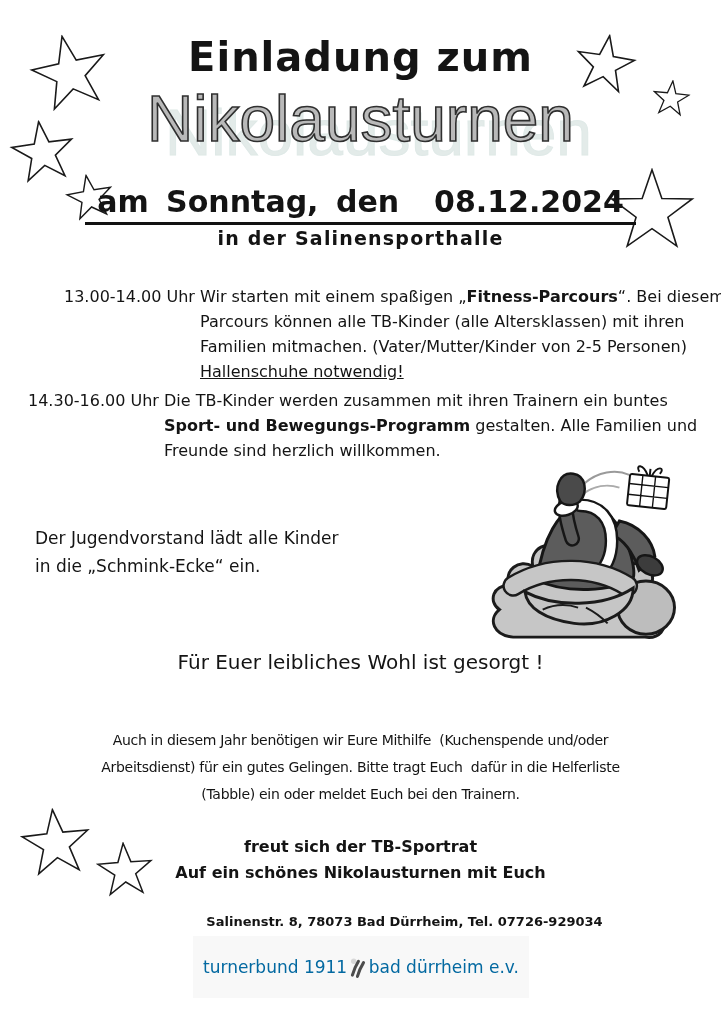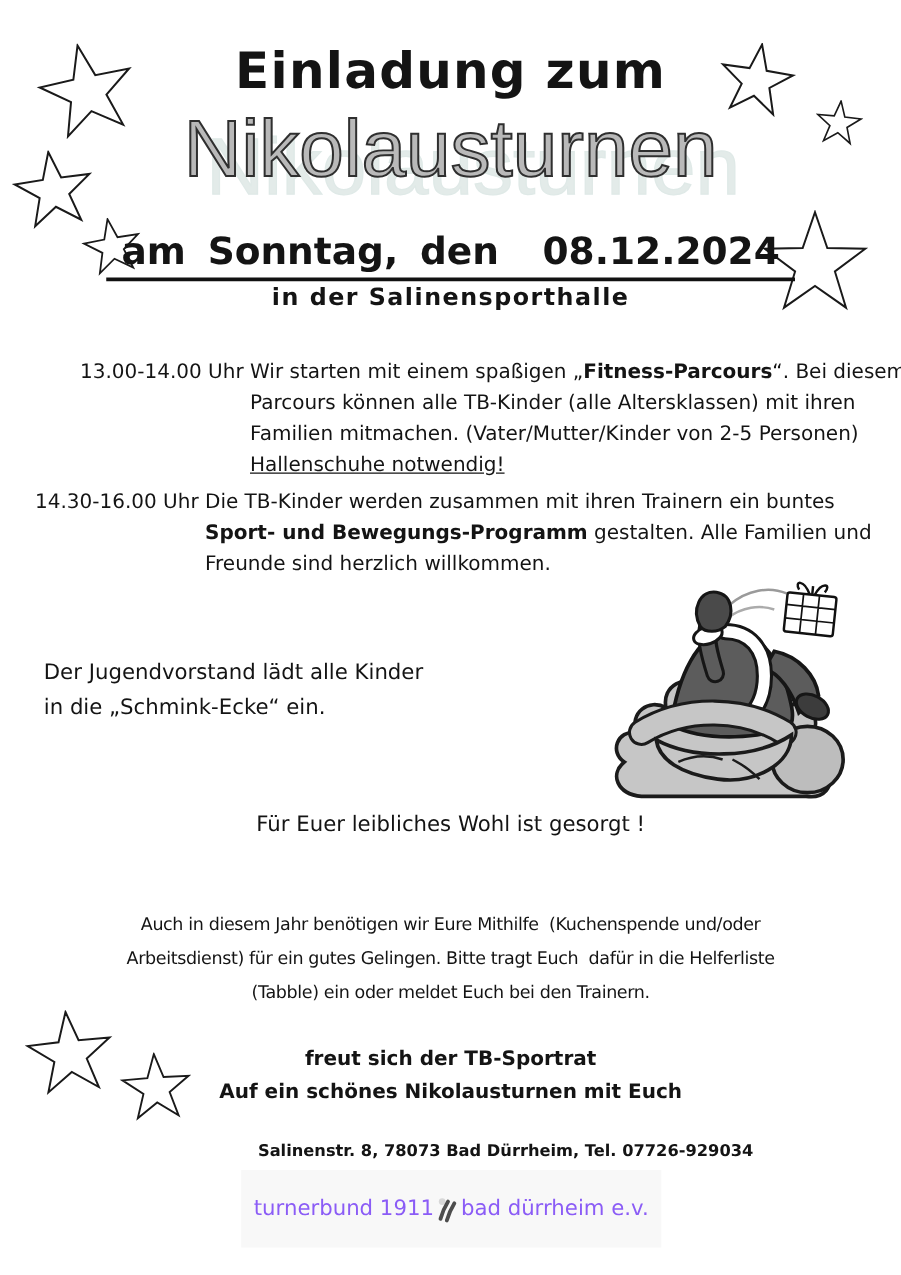--- a/index.html
+++ b/index.html
@@ -30,30 +30,30 @@
   
   .sched-row{left:28px;width:672px;display:flex;font-size:16px;line-height:25px;}
   .sr1{top:284px;margin-left:36px;} .sr2{top:388px;}
   .time{width:136px;flex:none;}
   .underline{text-decoration:underline;}
 
   
   .invite{left:35px;top:524px;font-size:17px;line-height:28px;}
   .santa{left:483px;top:462px;}
 
-  .catering{top:650px;font-size:17px;}
+  .catering{top:650px;font-size:20px;}
   .helpers{top:698px;font-size:14px;line-height:27px;letter-spacing:-0.3px;margin-top:29px;}
   .closing{top:834px;font-size:16px;font-weight:bold;line-height:26px;}
   .address{top:914px;font-size:13px;font-weight:bold;padding-left:44px;}
 
   
   .logo-strip{left:193px;top:936px;width:336px;height:62px;background:#f8f8f8;
     display:flex;align-items:center;justify-content:space-between;padding:0 10px;
     box-sizing:border-box;}
-  .logo-text{color:#8b5cf6;font-size:17px;white-space:pre;}
+  .logo-text{color:#0369a1;font-size:17px;white-space:pre;}
 
   .star{position:absolute;}
 </style>
 </head>
 <body>
 
 <div class="page">
 
   <svg class="star" style="left:30px;top:34px;transform:rotate(-12deg)" width="80" height="80" viewBox="0 0 100 100">
       <polygon points="50,2 61.2,34.6 95.7,35.2 68.1,55.9 78.2,88.8 50,69 21.8,88.8 31.9,55.9 4.3,35.2 38.8,34.6" fill="#fff" stroke="#1a1a1a" stroke-width="2"></polygon>

